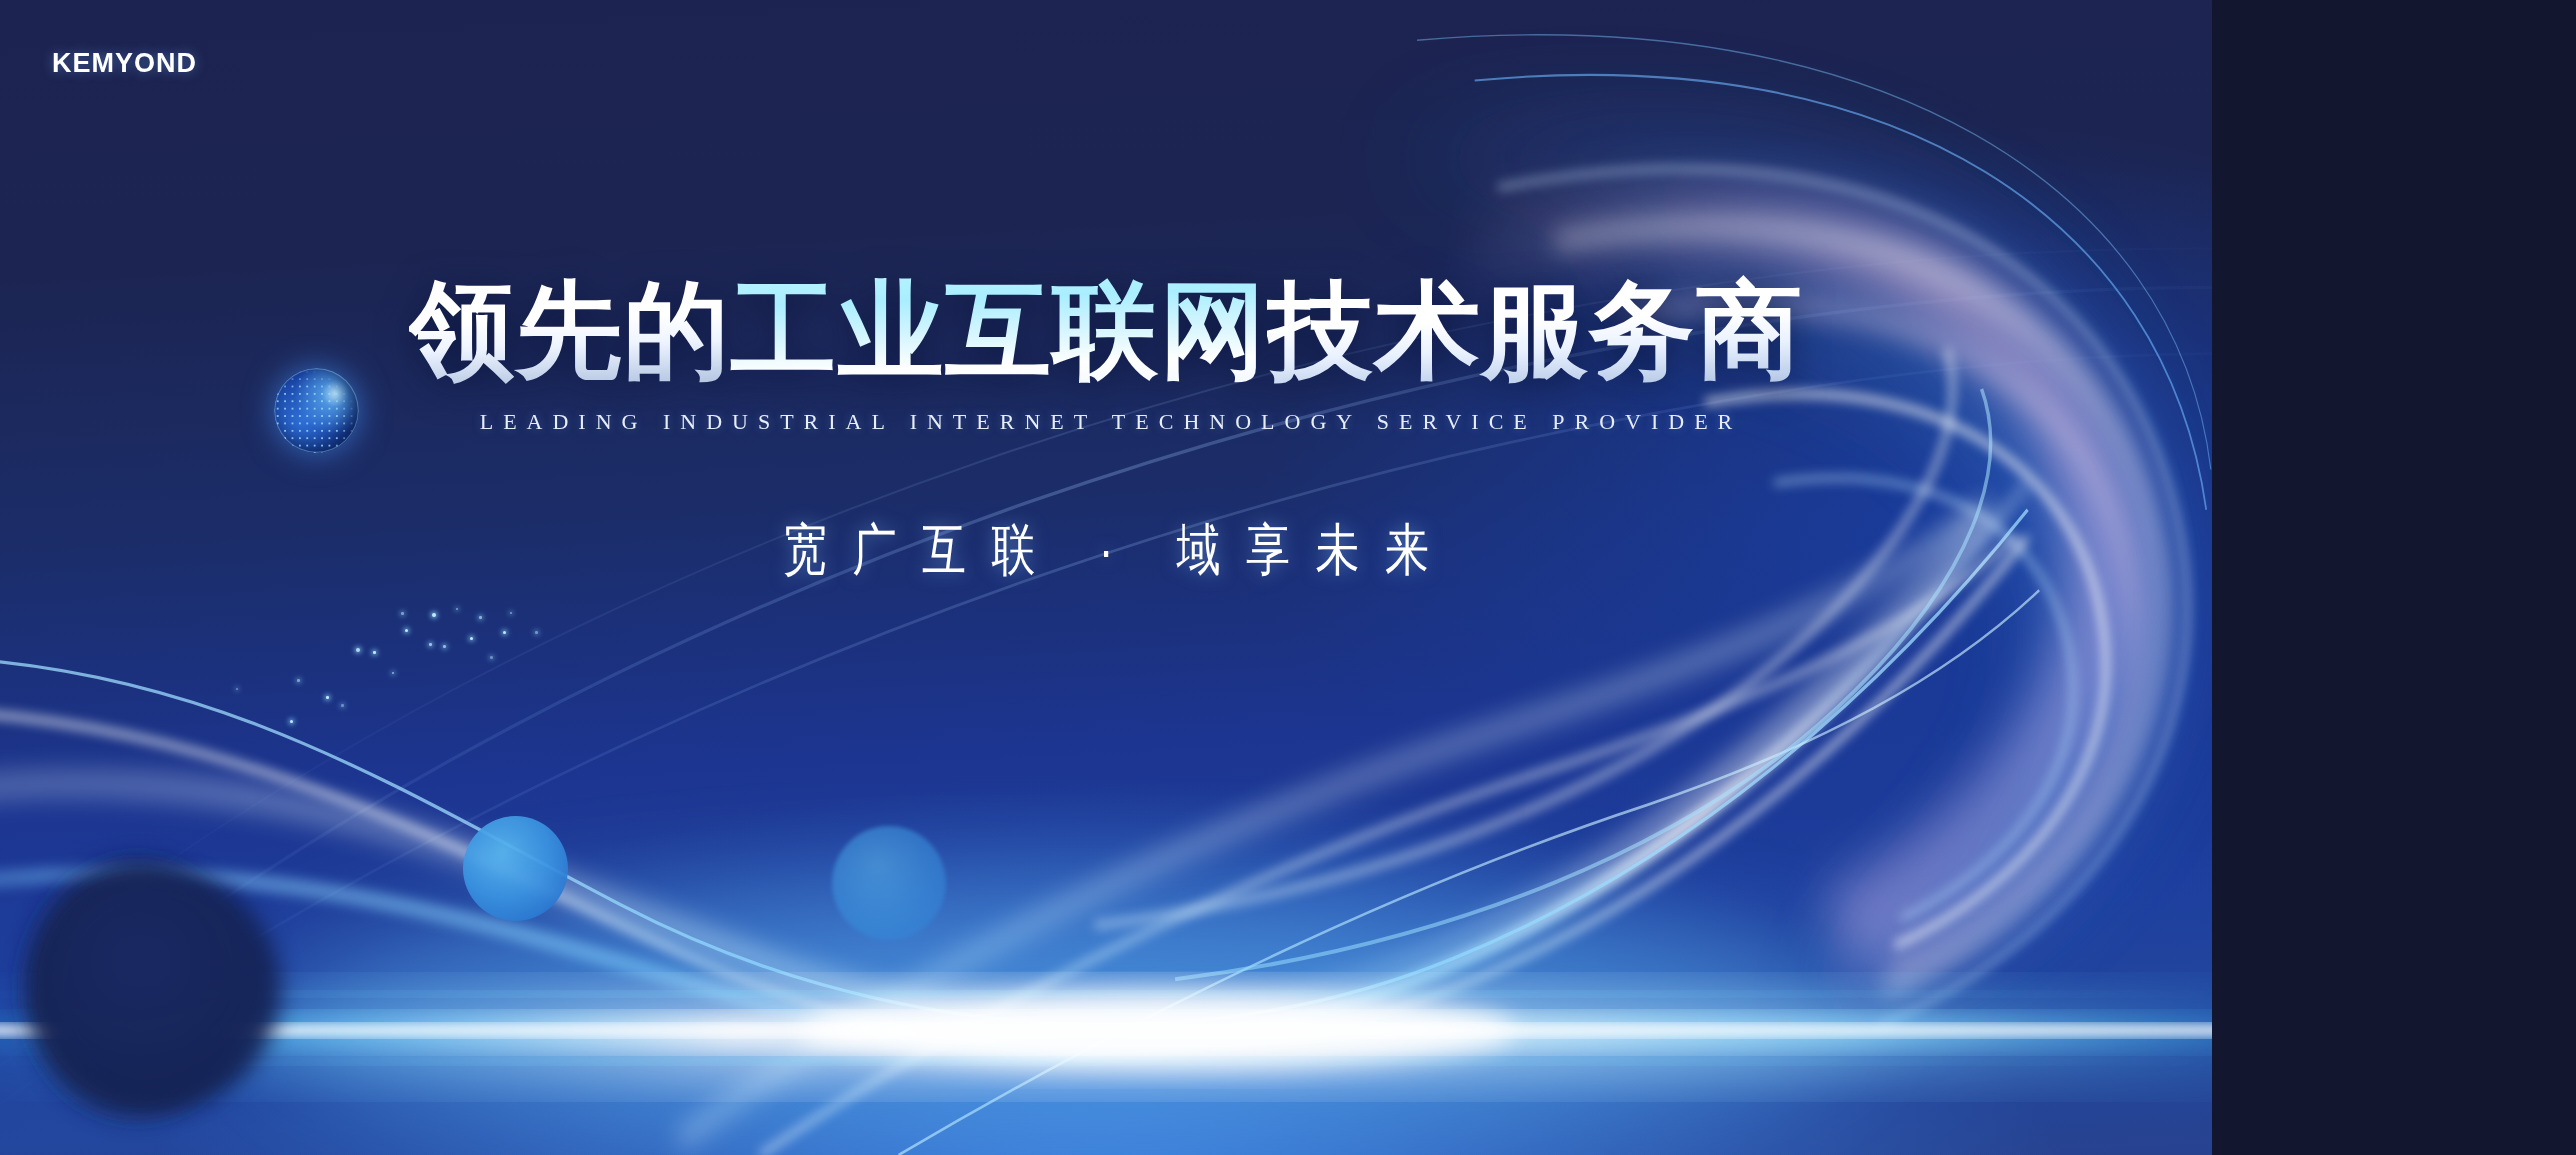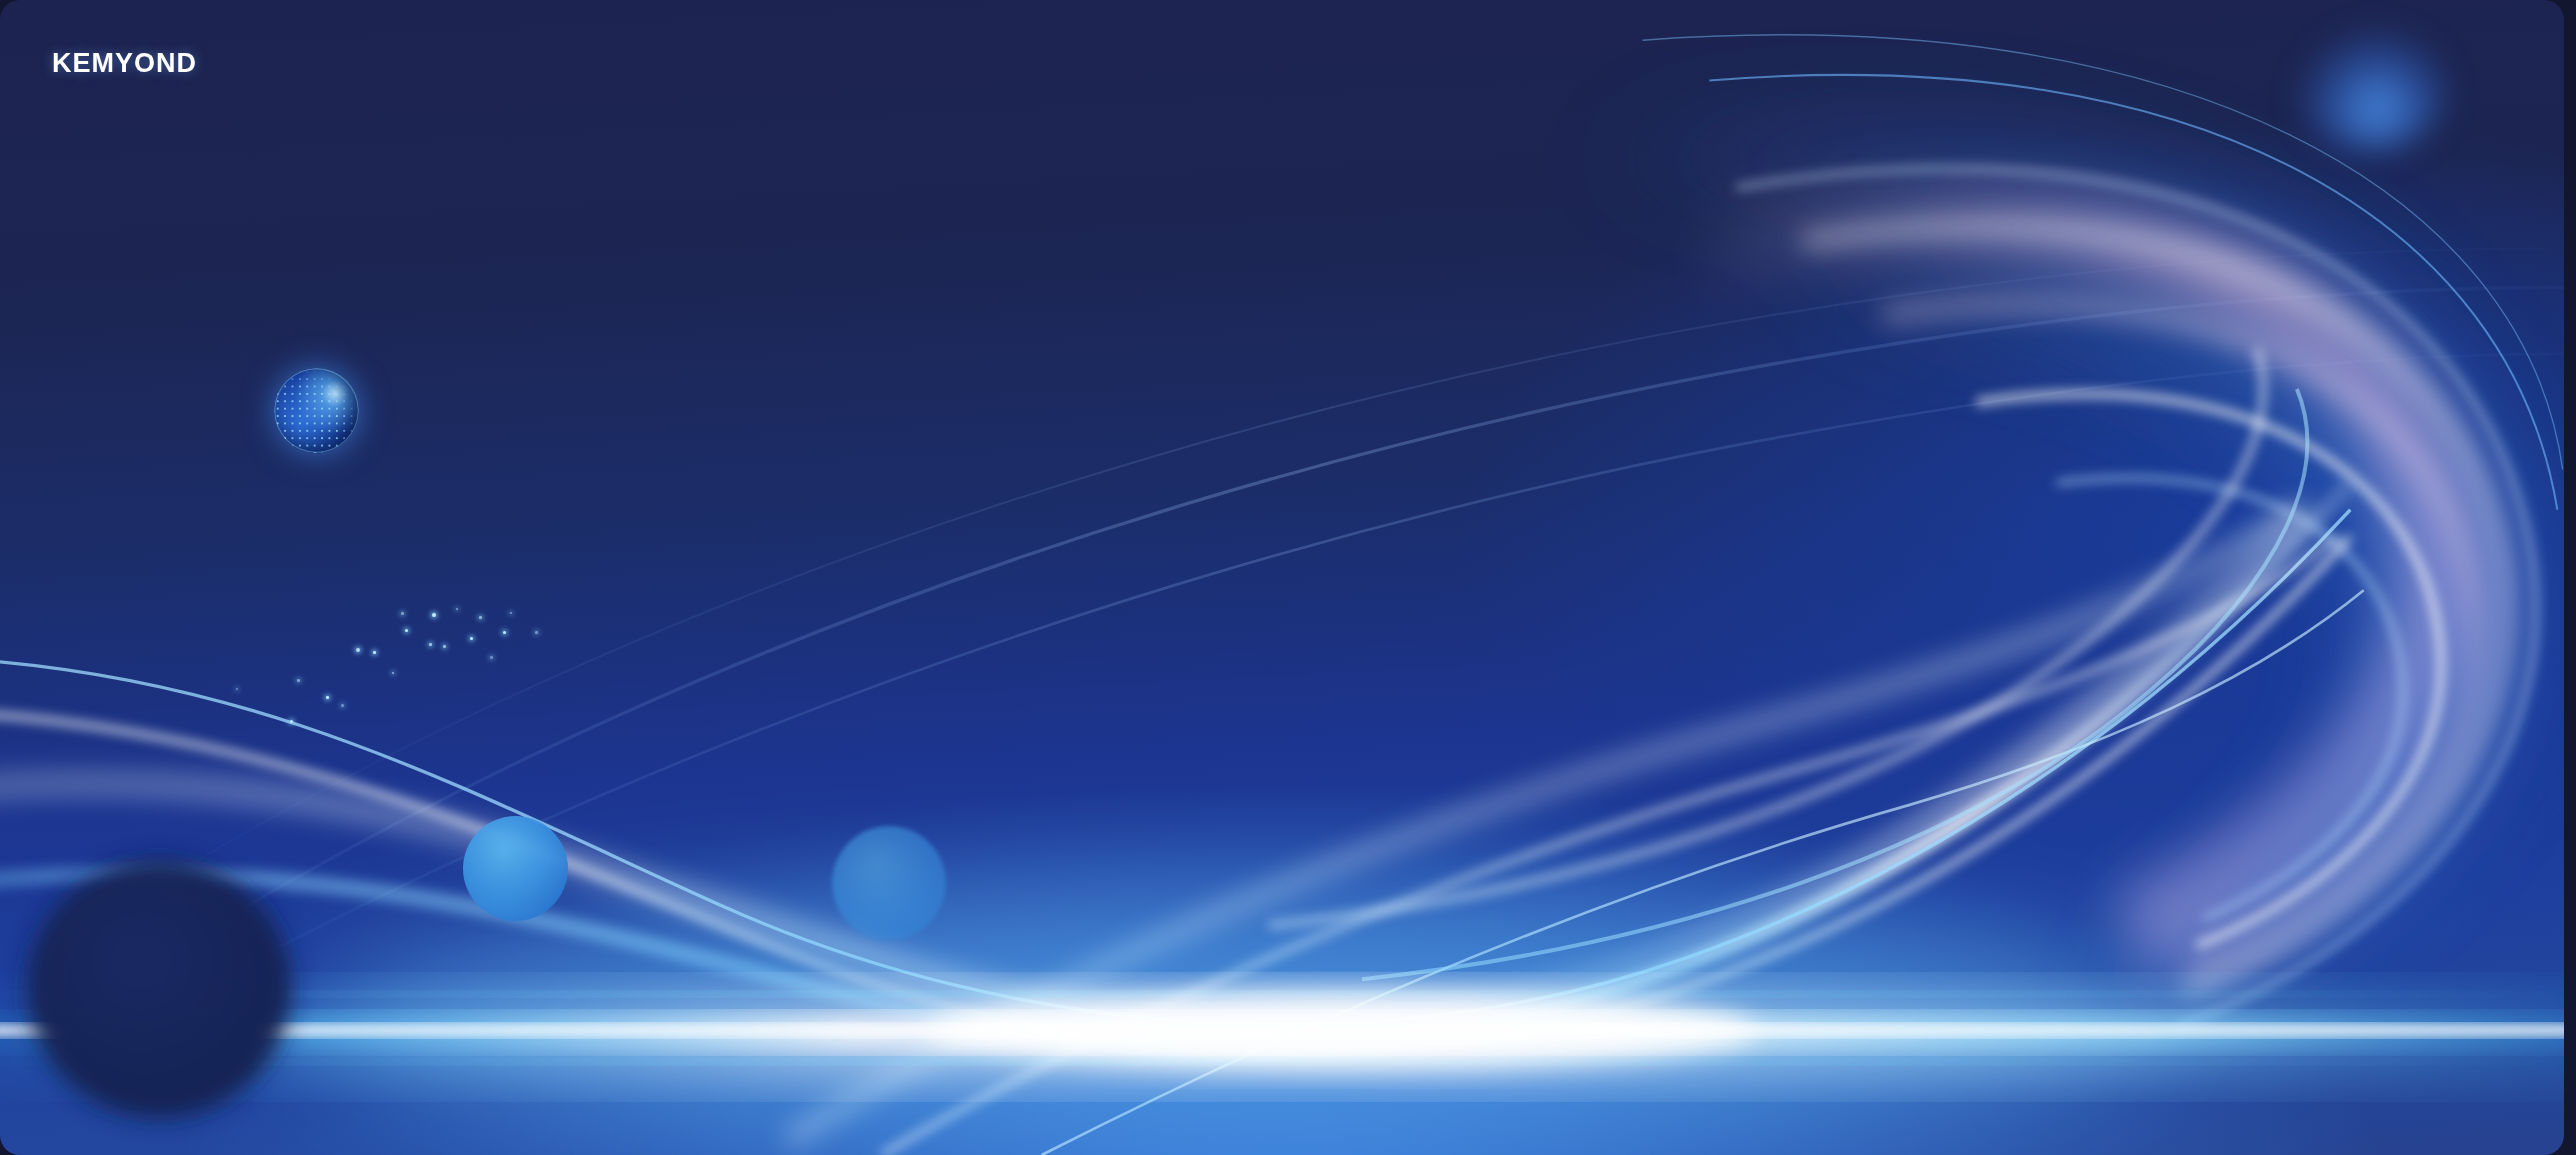--- a/index.html
+++ b/index.html
@@ -1,29 +1,28 @@
 <!DOCTYPE html>
 <html style="font-size:10.7px"><head>
 <meta charset="utf-8">
 <title>KEMYOND Banner</title>
 <style>
   html,body{margin:0;padding:0;background:#12162f;}
   *{box-sizing:border-box;}
 
   #banner{
     position:relative;
-    width:2564px;
+    width:2212px;
     height:1155px;
     overflow:hidden;
     font-family:"Liberation Sans", sans-serif;
     background:
       radial-gradient(ellipse 70% 60% at 50% 105%, #3a7fe0 0%, rgba(58,127,224,0) 62%),
       radial-gradient(ellipse 46% 52% at 88% 46%, #1a3c9c 0%, rgba(26,60,156,0) 68%),
       linear-gradient(177deg, #1d2350 0%, #1c2552 22%, #1b2d6a 44%, #1c3590 63%, #1e3f9e 78%, #23479e 90%, #27428f 100%);
-    border-radius: 20px;
   }
 
   
   .layer{position:absolute;pointer-events:none;}
   #fx{position:absolute;inset:0;width:100%;height:100%;}
 
   
   #logo{
     position:absolute;
     left:52px; top:48px;
@@ -299,15 +298,24 @@
 
   <div id="dot-sphere">
     <div class="dots"></div>
     <div class="rim"></div>
   </div>
 
   <div class="glow-blob layer" id="dark-blob"></div>
 
   <div id="logo">KEMYOND</div>
 
+  <div id="textblock">
+
+    <h1 id="headline"><span class="seg seg-a">领先的</span><span class="seg seg-b">工业互联网</span><span class="seg seg-c">技术服务商</span></h1>
+
+    <p id="subtitle">LEADING INDUSTRIAL INTERNET TECHNOLOGY SERVICE PROVIDER</p>
+
+    <p id="tagline">宽广互联 · 域享未来</p>
+
+  </div>
 
 </div>
 
 
 </body></html>

